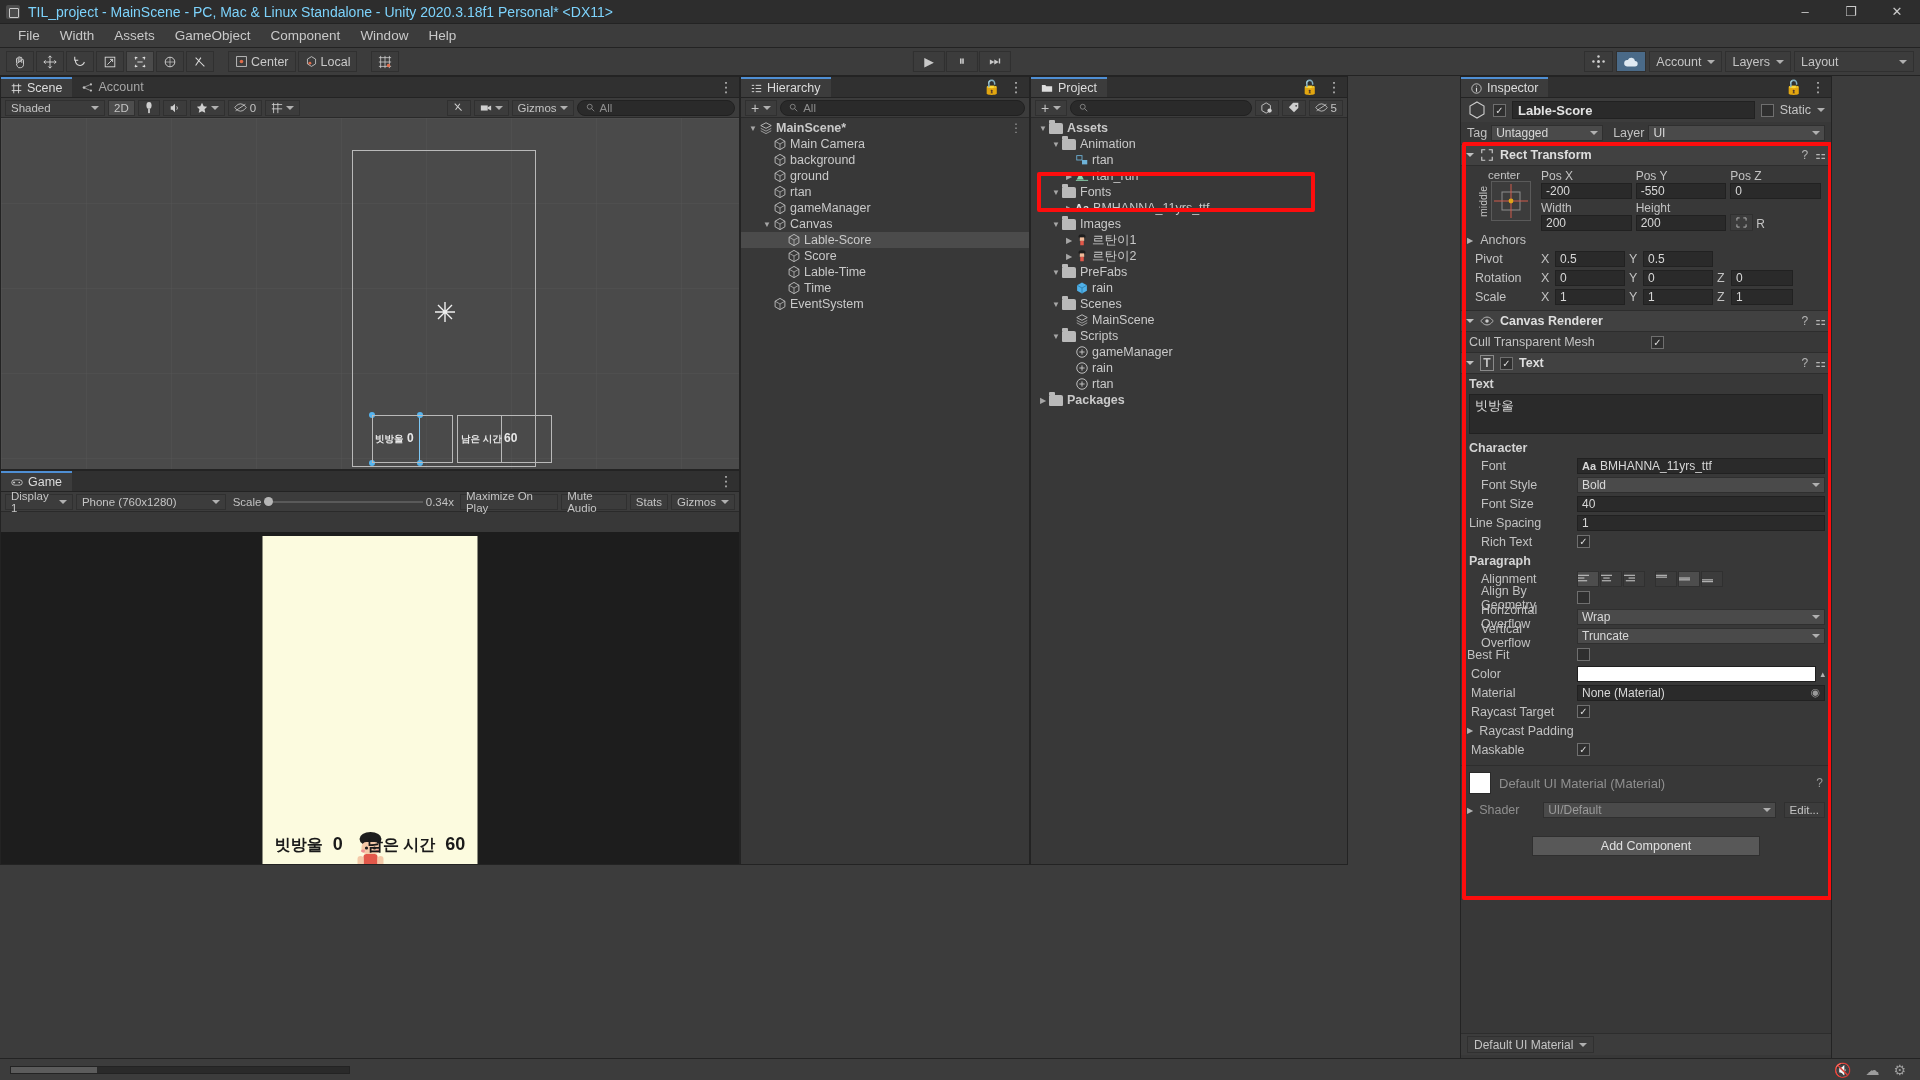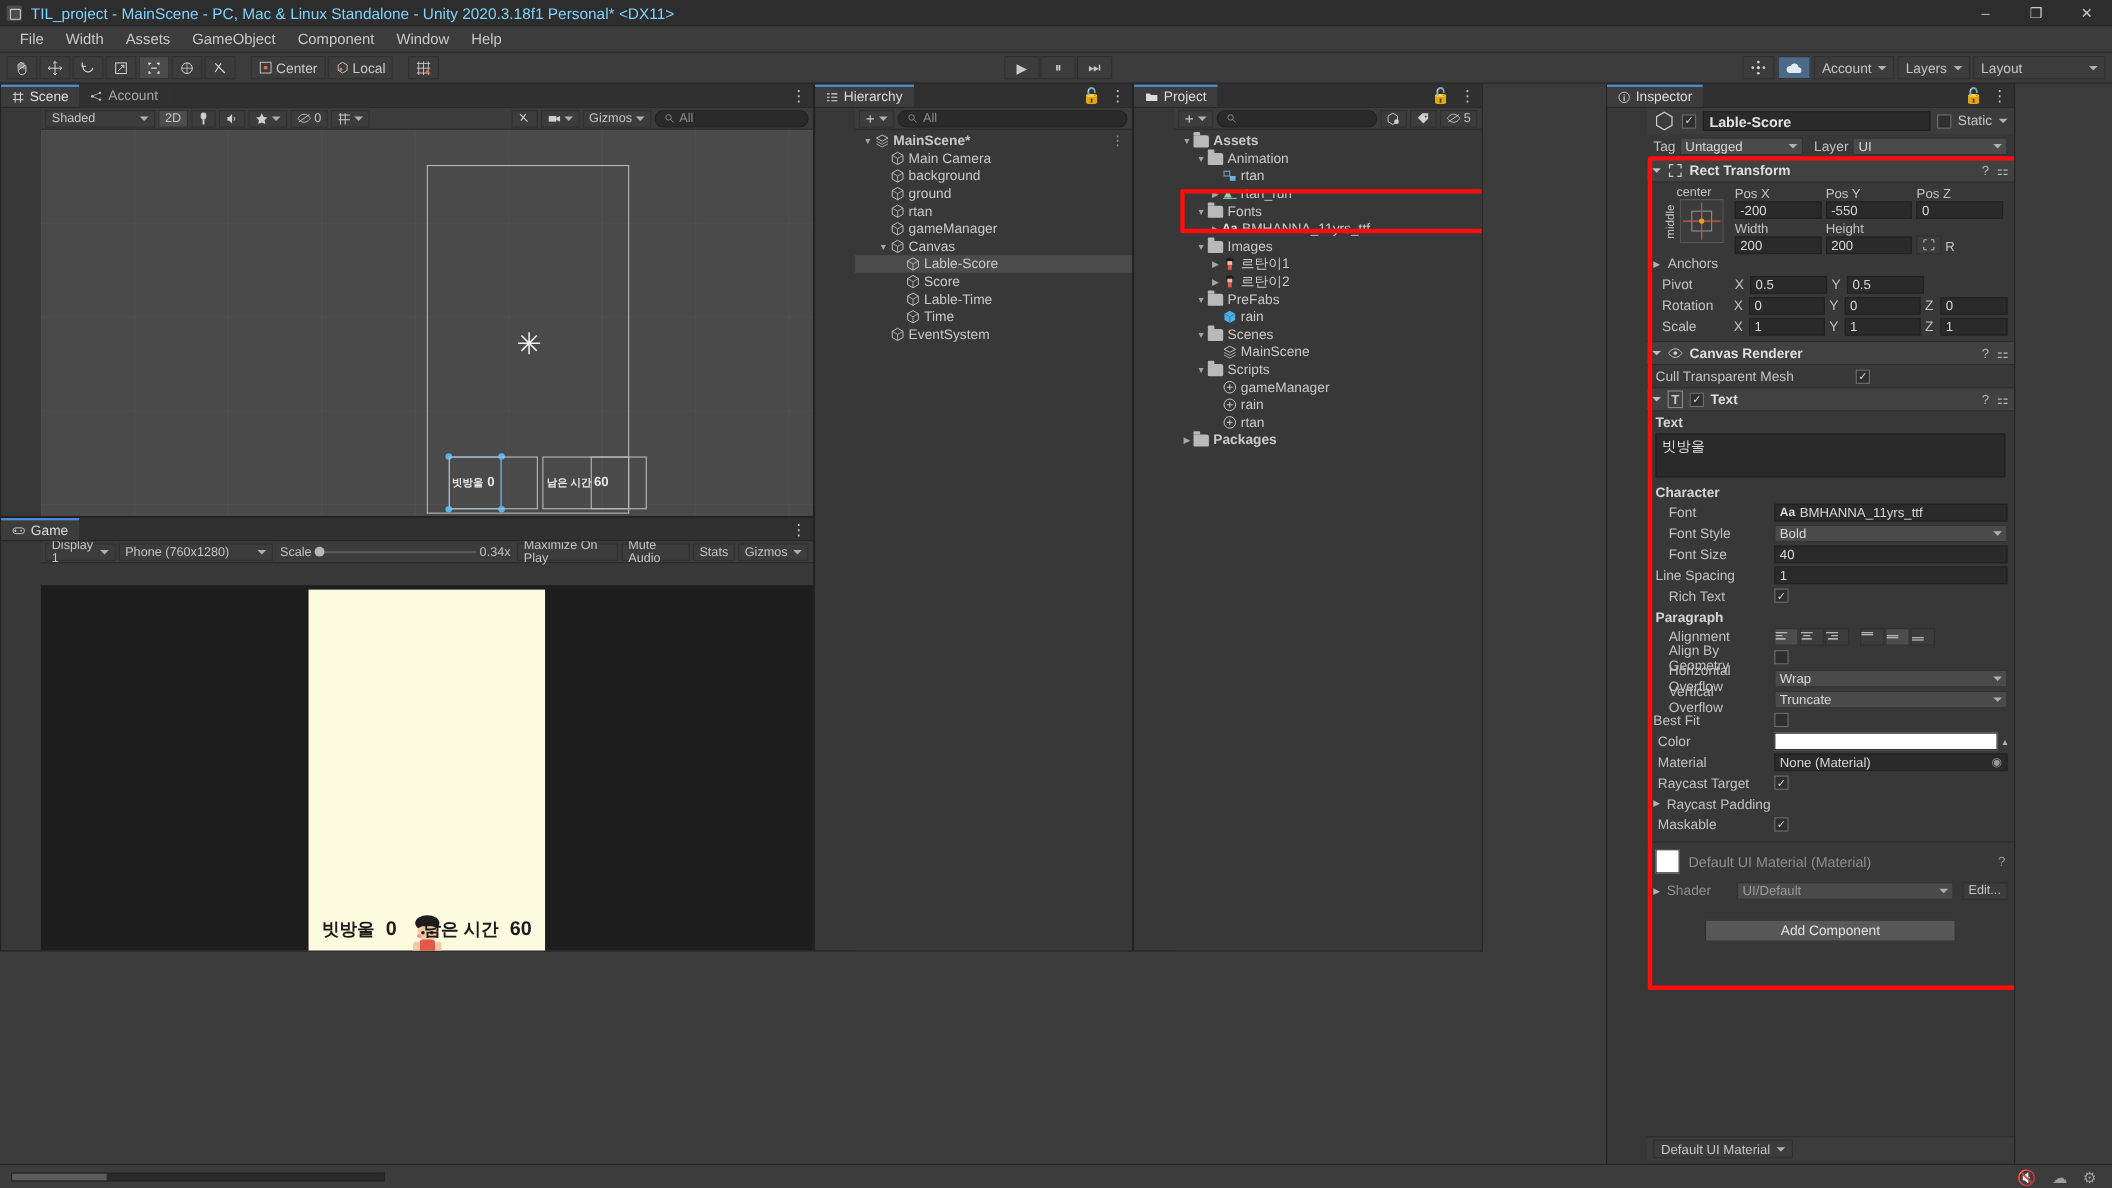--- a/index.html
+++ b/index.html
@@ -63,21 +63,21 @@
            border-top: 4px solid #b0b0b0; }
 
   
   .panel { position: absolute; background: #383838; border: 1px solid #232323; }
   .panel-tabs { height: 21px; background: #3c3c3c; display: flex; align-items: stretch;
                 border-bottom: 1px solid #232323; }
   .ptab { display: flex; align-items: center; gap: 5px; padding: 0 10px; font-size: 12.5px;
           color: #a6a6a6; background: #303030; }
   .ptab.active { background: #3c3c3c; color: #dcdcdc; border-top: 2px solid #4f8fd4; }
   .ptab-filler { flex: 1; background: #303030; display:flex; align-items:center; justify-content:flex-end; padding-right:6px; gap:8px;}
-  .panel-body { position: absolute; inset: 21px 0 0 0; background: #383838; overflow: hidden; margin-left: 36px; }
+  .panel-body { position: absolute; inset: 21px 0 0 0; background: #383838; overflow: hidden; }
 
   .toolrow { height: 20px; background: #3c3c3c; display: flex; align-items: center;
              gap: 3px; padding: 0 4px; border-bottom: 1px solid #2a2a2a; }
   .minibtn { height: 16px; padding: 0 5px; font-size: 11.5px; display: flex; align-items: center;
              gap: 3px; background: #3c3c3c; border: 1px solid #303030; color: #c4c4c4; }
   .minibtn.on { background: #4d4d4d; }
   .search { height: 16px; flex: 1; background: #2a2a2a; border: 1px solid #212121; border-radius: 8px;
             display: flex; align-items: center; padding: 0 8px; gap: 5px; font-size: 11.5px; color: #8d8d8d;}
 
   

